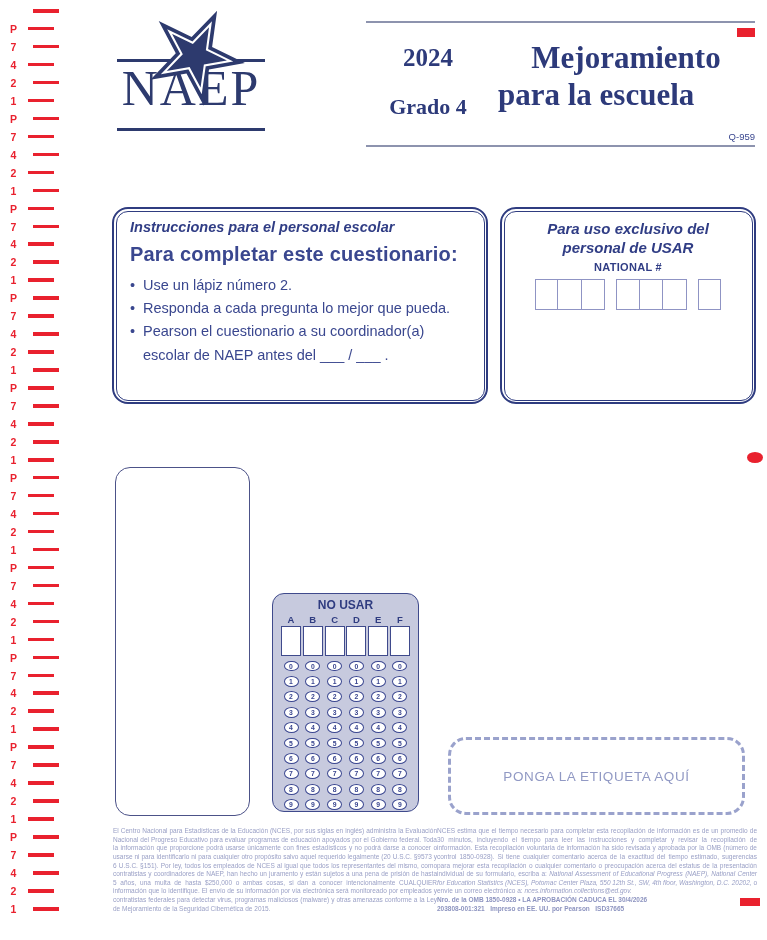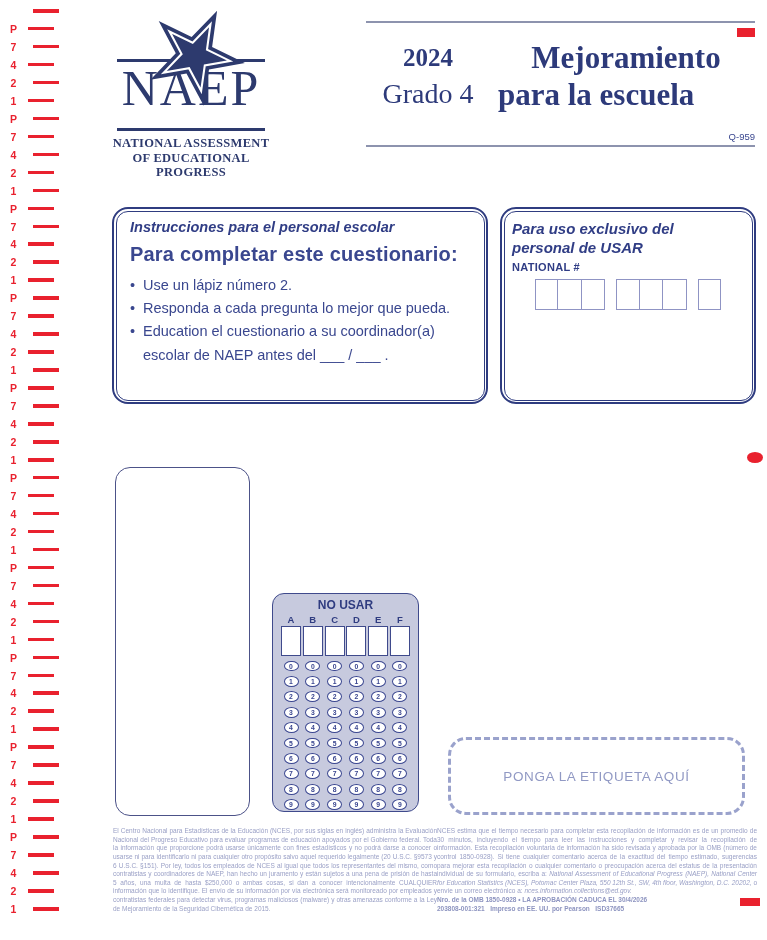--- a/index.html
+++ b/index.html
@@ -27,43 +27,43 @@
                   font-family:"Liberation Serif", serif; font-weight:bold; font-size:12.5px;
                   line-height:14.5px; color:#2d3a6e; letter-spacing:0.3px; }
 
   
   .rule { position:absolute; background:#8d93ae; }
   .rule-top { left:366px; top:21px; width:389px; height:2px; }
   .rule-bottom { left:366px; top:145px; width:389px; height:1.5px; }
   .red-rect-top { position:absolute; left:737px; top:28px; width:18px; height:9px; background:#e9212e; }
   .title-year { position:absolute; left:378px; top:44px; width:100px; text-align:center;
                 font-family:"Liberation Serif", serif; font-weight:bold; font-size:25px; color:#2d3a7a; }
-  .title-grade { position:absolute; left:378px; top:78px; width:100px; text-align:center;
-                 font-family:"Liberation Serif", serif; font-weight:normal; font-size:28px; color:#2d3a7a; }
+  .title-grade { position:absolute; left:378px; top:94px; width:100px; text-align:center;
+                 font-family:"Liberation Serif", serif; font-weight:bold; font-size:22px; color:#2d3a7a; }
   .title-line1 { position:absolute; left:498px; top:40px; width:256px; text-align:center;
                  font-family:"Liberation Serif", serif; font-weight:bold; font-size:31px; color:#2d3a7a; }
   .title-line2 { position:absolute; left:498px; top:77px; width:256px; text-align:left;
                  font-family:"Liberation Serif", serif; font-weight:bold; font-size:31px; color:#2d3a7a; }
   .q-code { position:absolute; left:655px; top:131px; width:100px; text-align:right;
             font-size:9.5px; color:#3a478f; }
 
   
   .dbox { position:absolute; border:2.5px solid #2f3c80; border-radius:16px; background:#fff; }
   .dbox-inner { position:absolute; inset:1.5px; border:1.2px solid #2f3c80; border-radius:12px; }
   .instructions-box { left:112px; top:207px; width:376px; height:197px; }
   .naep-use-box { left:500px; top:207px; width:256px; height:197px; }
 
   .instr-content { position:absolute; inset:0; padding:10px 16px 0 16px; }
   .instr-heading { font-weight:bold; font-style:italic; font-size:14.5px; color:#303d85; margin-bottom:8px; }
   .instr-subheading { font-weight:bold; font-size:20px; color:#3a478f; margin-bottom:8px; letter-spacing:0.2px; }
   .instr-bullets { list-style:none; }
   .instr-bullets li { font-size:14.5px; color:#3a478f; line-height:1.6; padding-left:13px; position:relative; }
   .instr-bullets li::before { content:"•"; position:absolute; left:0; color:#3a478f; }
 
-  .nu-content { position:absolute; inset:0; padding:11px 10px 16px 10px; }
+  .nu-content { position:absolute; inset:0; padding:11px 10px 16px 10px; text-align:center; }
   .nu-heading { font-weight:bold; font-style:italic; font-size:15px; line-height:1.25; color:#303d85; }
   .nu-school-label { font-weight:bold; font-size:11px; color:#303d85; margin-top:3px; letter-spacing:0.3px; }
   .nu-boxes { margin-top:6px; display:flex; justify-content:center; align-items:flex-start; }
   .box-group { display:flex; }
   .box-group + .box-group { margin-left:11px; }
   .schoolbox { width:23.5px; height:31px; background:#fff; border:1.5px solid #8f94c4; }
   .box-group .schoolbox + .schoolbox { border-left:none; }
 
   
   .blank-box { position:absolute; left:115px; top:467px; width:135px; height:349px;
@@ -315,45 +315,40 @@
   <div class="logo">
     <div class="logo-line top"></div>
     <div class="logo-name">NAEP</div>
     <div class="logo-line bottom"></div>
     <svg class="logo-star" viewBox="-60 -60 120 120">
       <g transform="rotate(26)">
         <polygon fill="#2d3a6e" points="0,-54 12.2,-16.8 51.4,-16.7 19.8,6.4 31.8,43.8 0,20.8 -31.8,43.8 -19.8,6.4 -51.4,-16.7 -12.2,-16.8"></polygon>
         <polygon fill="none" stroke="#ffffff" stroke-width="3.2" transform="scale(0.70)" points="0,-54 12.2,-16.8 51.4,-16.7 19.8,6.4 31.8,43.8 0,20.8 -31.8,43.8 -19.8,6.4 -51.4,-16.7 -12.2,-16.8"></polygon>
       </g>
     </svg>
-    <div class="logo-tagline">
-      <div>NATIONAL ASSESSMENT</div>
-      <div>OF EDUCATIONAL</div>
-      <div>PROGRESS</div>
-    </div>
   </div>
 
   <div class="rule rule-top"></div>
   <div class="red-rect-top"></div>
   <div class="title-year">2024</div>
   <div class="title-grade">Grado 4</div>
   <div class="title-line1">Mejoramiento</div>
   <div class="title-line2">para la escuela</div>
   <div class="q-code">Q-959</div>
   <div class="rule rule-bottom"></div>
 
   <div class="dbox instructions-box">
     <div class="dbox-inner"></div>
     <div class="instr-content">
       <div class="instr-heading">Instrucciones para el personal escolar</div>
       <div class="instr-subheading">Para completar este cuestionario:</div>
       <ul class="instr-bullets">
         <li>Use un lápiz número 2.</li>
         <li>Responda a cada pregunta lo mejor que pueda.</li>
-        <li>Education el cuestionario a su coordinador(a) escolar de NAEP antes del ___ / ___ .</li>
+        <li>Pearson el cuestionario a su coordinador(a) escolar de NAEP antes del ___ / ___ .</li>
       </ul>
     </div>
   </div>
 
   <div class="dbox naep-use-box">
     <div class="dbox-inner"></div>
     <div class="nu-content">
       <div class="nu-heading">
         <div>Para uso exclusivo del</div>
         <div>personal de USAR</div>

